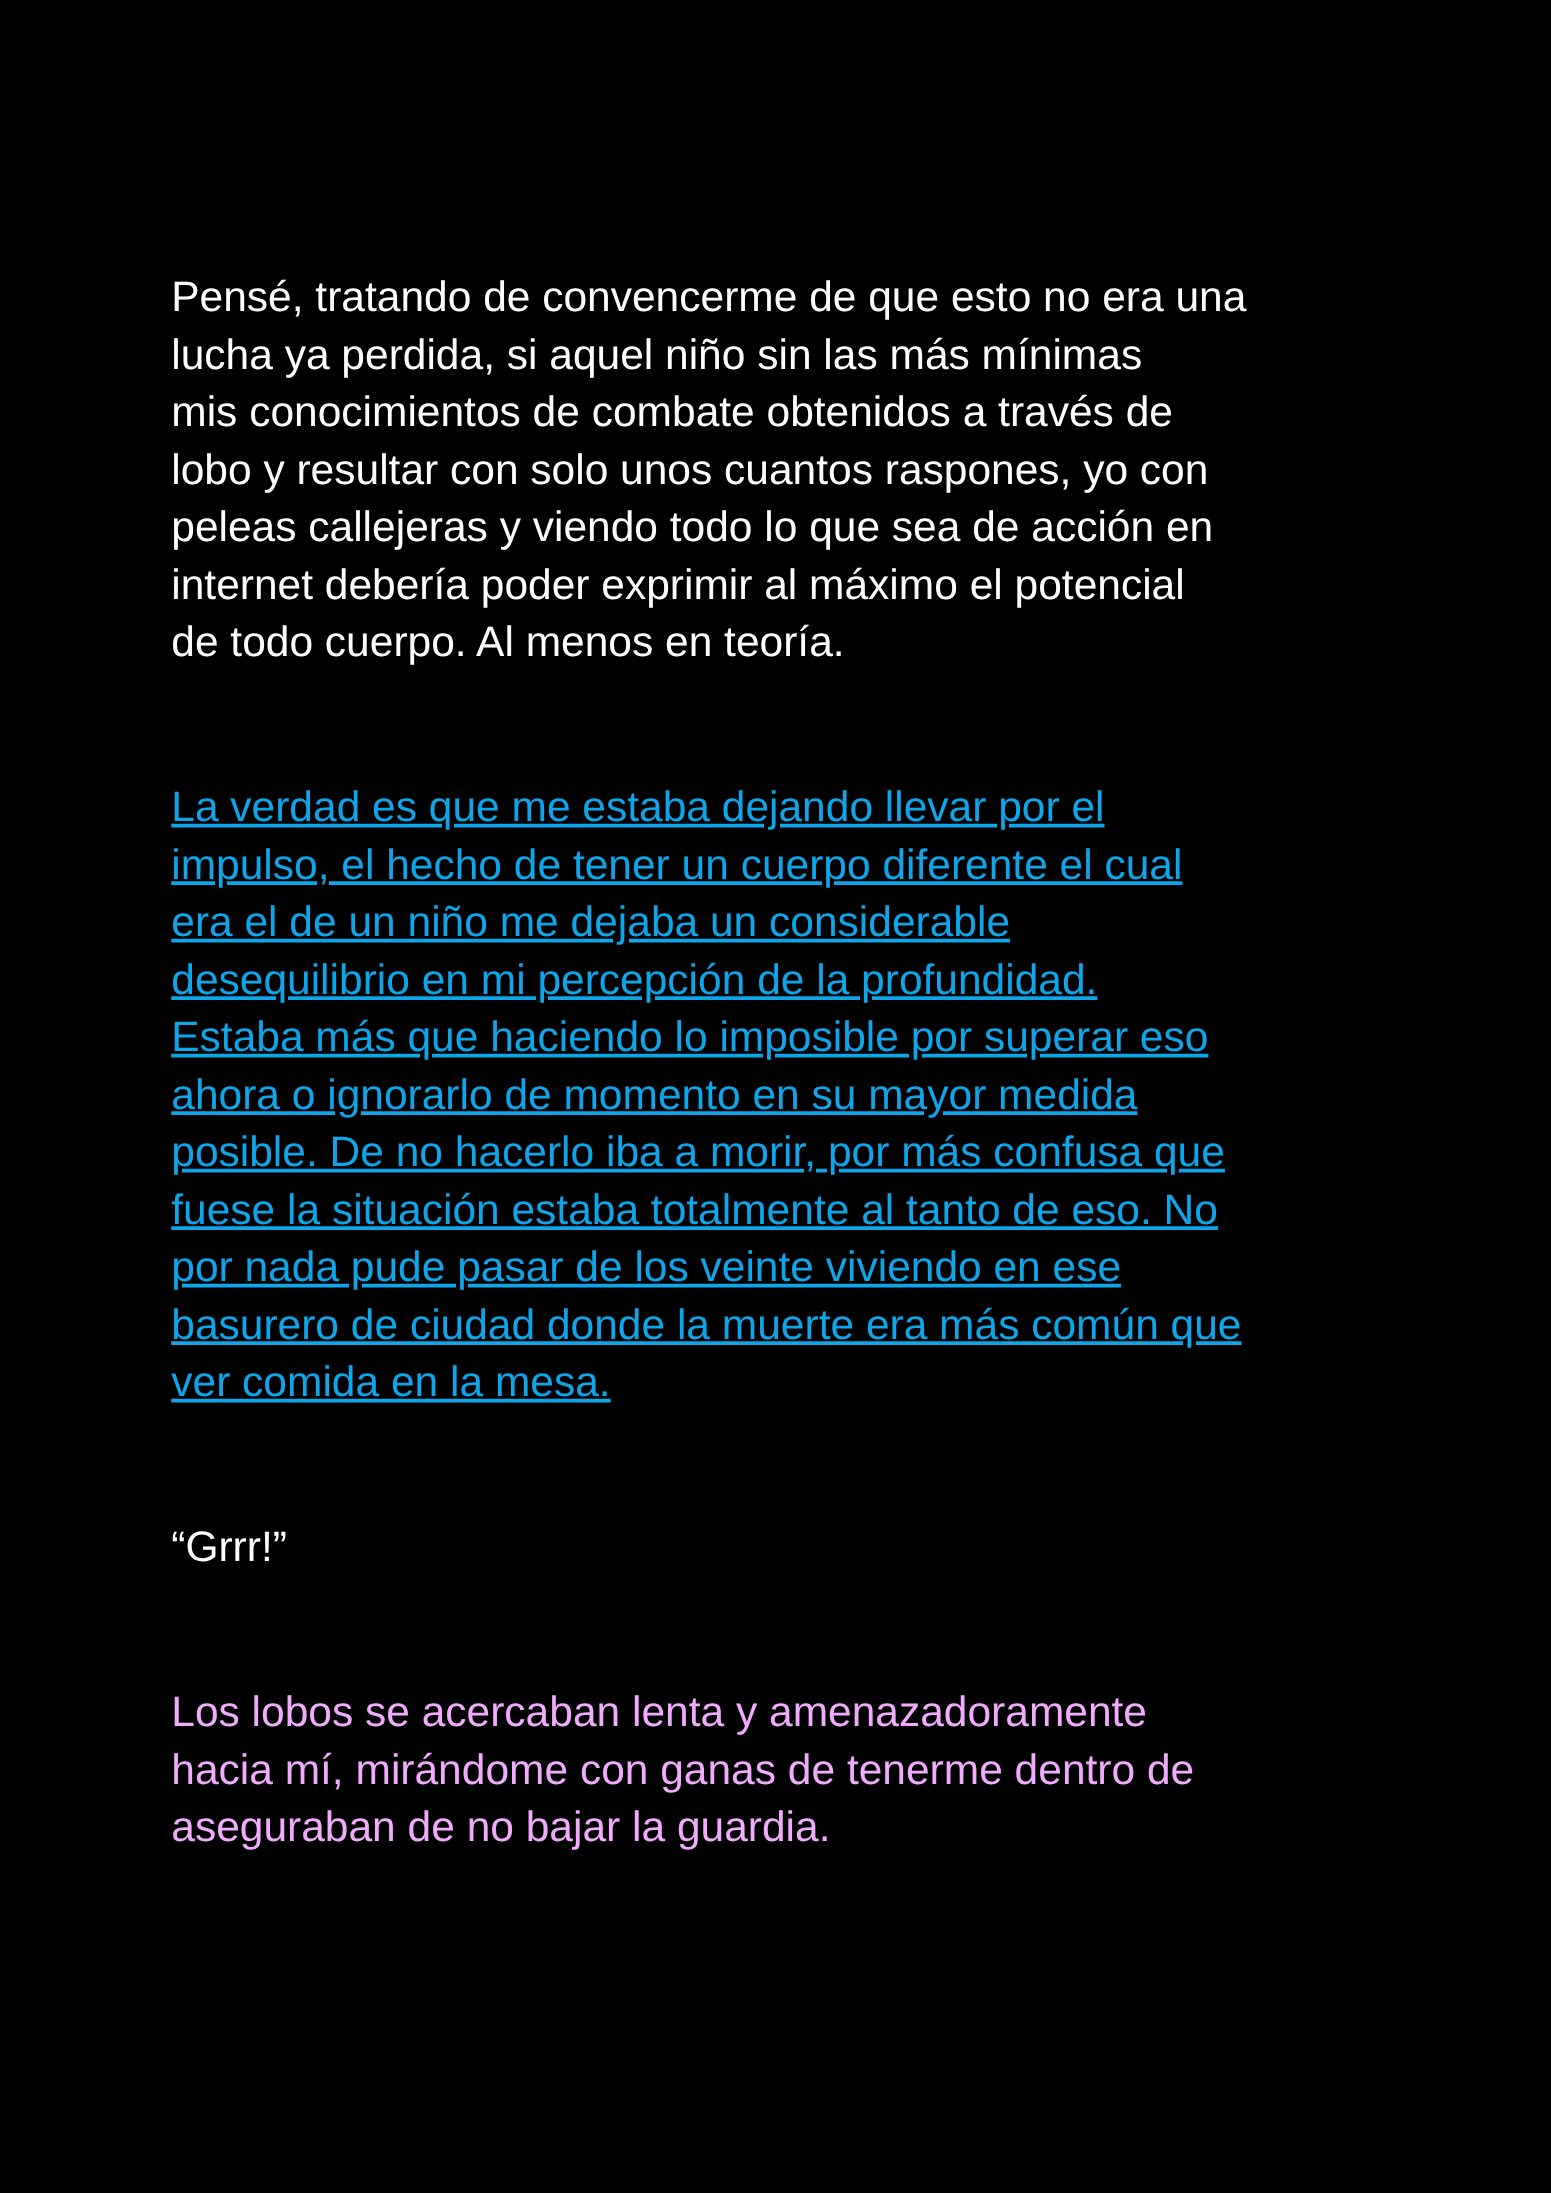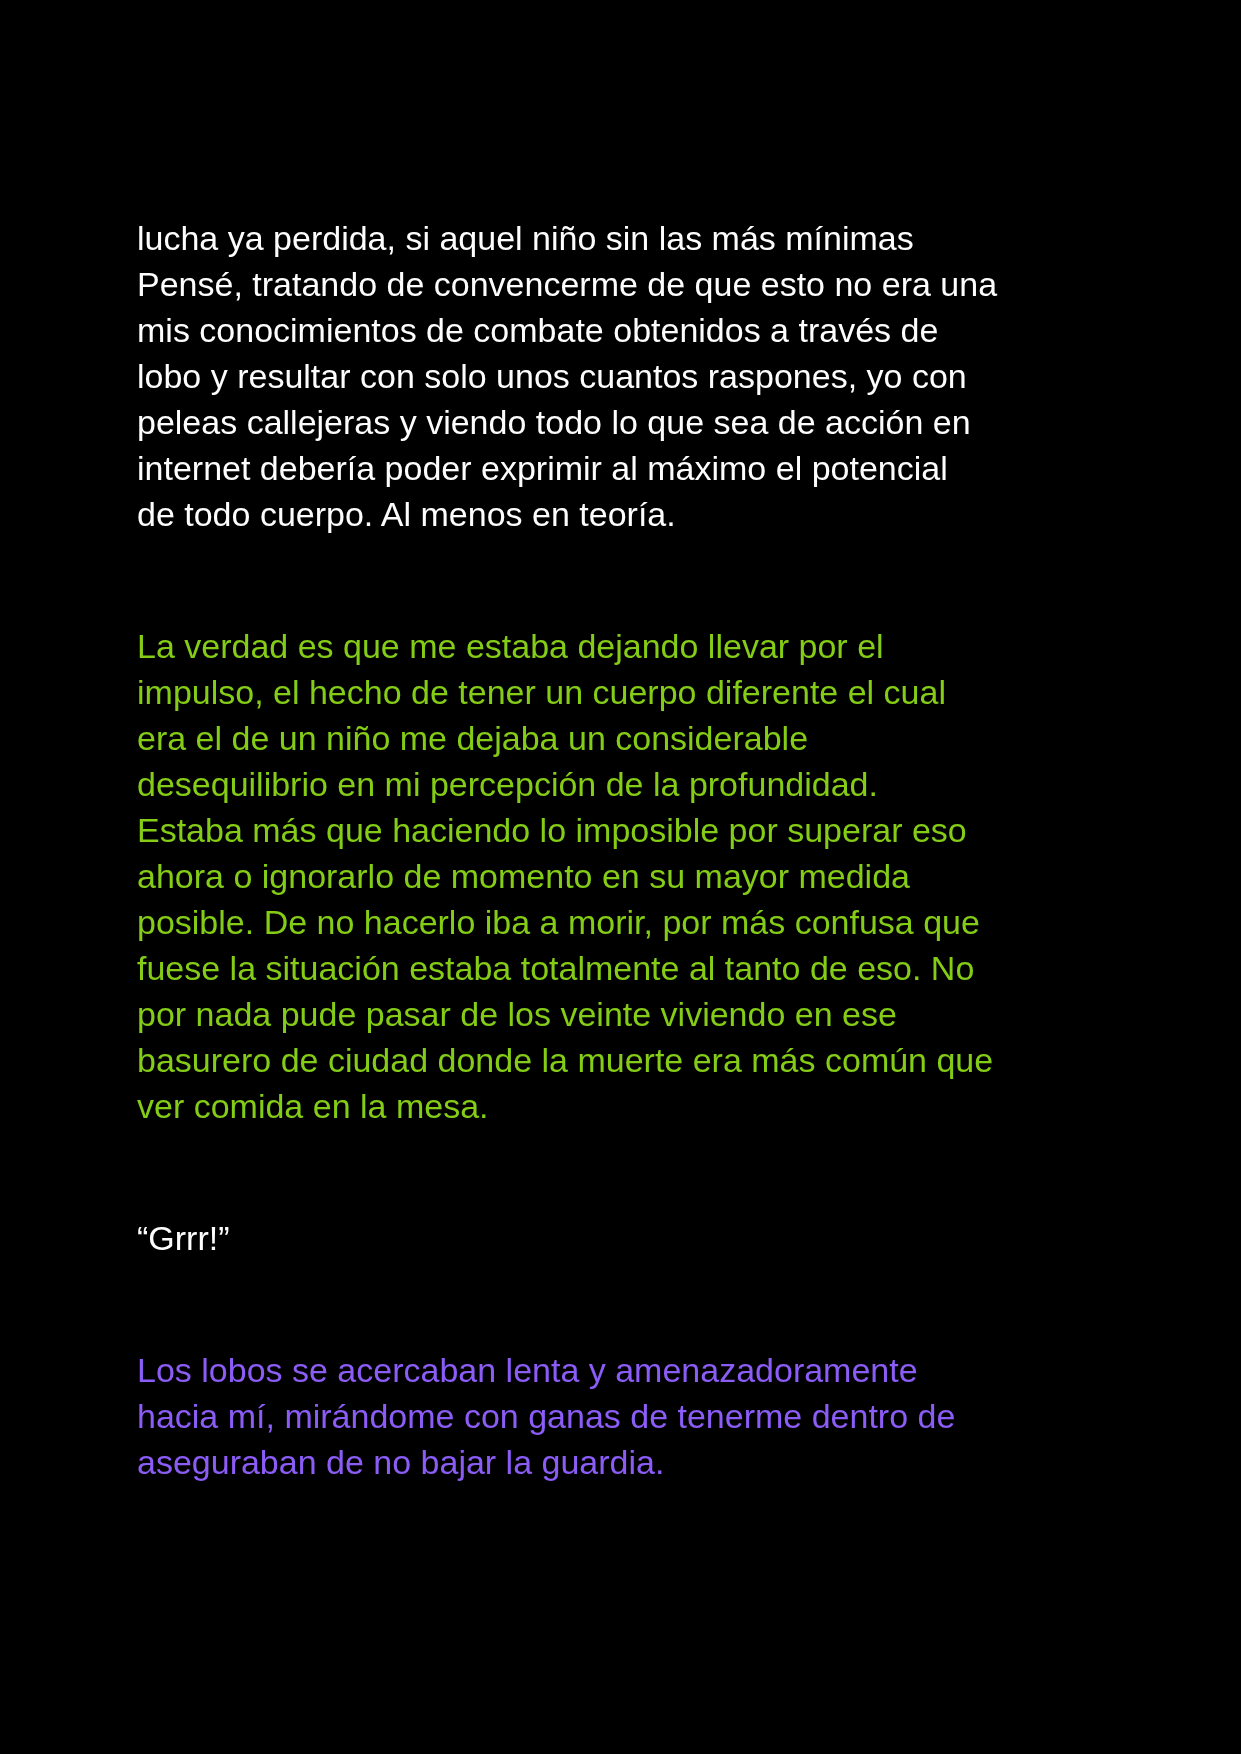--- a/index.html
+++ b/index.html
@@ -32,42 +32,42 @@
   .text-line {
     display: block;
     white-space: pre;
   }
 </style>
 </head>
 <body>
 
 <main class="reader-page" id="reader-page" style="background: rgb(0, 0, 0);">
     <p class="paragraph" style="color: rgb(253, 253, 253);">
+      <span class="text-line">Pensé, tratando de convencerme de que esto no era una</span>
       <span class="text-line">lucha ya perdida, si aquel niño sin las más mínimas</span>
-      <span class="text-line">Pensé, tratando de convencerme de que esto no era una</span>
       <span class="text-line">mis conocimientos de combate obtenidos a través de</span>
       <span class="text-line">lobo y resultar con solo unos cuantos raspones, yo con</span>
       <span class="text-line">peleas callejeras y viendo todo lo que sea de acción en</span>
       <span class="text-line">internet debería poder exprimir al máximo el potencial</span>
       <span class="text-line">de todo cuerpo. Al menos en teoría.</span>
     </p>
-    <p class="paragraph" style="color: #84cc16;">
+    <p class="paragraph" style="color: #0ea5e9; text-decoration: underline;">
       <span class="text-line">La verdad es que me estaba dejando llevar por el</span>
       <span class="text-line">impulso, el hecho de tener un cuerpo diferente el cual</span>
       <span class="text-line">era el de un niño me dejaba un considerable</span>
       <span class="text-line">desequilibrio en mi percepción de la profundidad.</span>
       <span class="text-line">Estaba más que haciendo lo imposible por superar eso</span>
       <span class="text-line">ahora o ignorarlo de momento en su mayor medida</span>
       <span class="text-line">posible. De no hacerlo iba a morir, por más confusa que</span>
       <span class="text-line">fuese la situación estaba totalmente al tanto de eso. No</span>
       <span class="text-line">por nada pude pasar de los veinte viviendo en ese</span>
       <span class="text-line">basurero de ciudad donde la muerte era más común que</span>
       <span class="text-line">ver comida en la mesa.</span>
     </p>
     <p class="paragraph" style="color: rgb(253, 253, 253);">
       <span class="text-line">“Grrr!”</span>
     </p>
-    <p class="paragraph" style="color: #8b5cf6;">
+    <p class="paragraph" style="color: #f0abfc;">
       <span class="text-line">Los lobos se acercaban lenta y amenazadoramente</span>
       <span class="text-line">hacia mí, mirándome con ganas de tenerme dentro de</span>
       <span class="text-line">aseguraban de no bajar la guardia.</span>
     </p>
   </main>
 
 </body></html>

